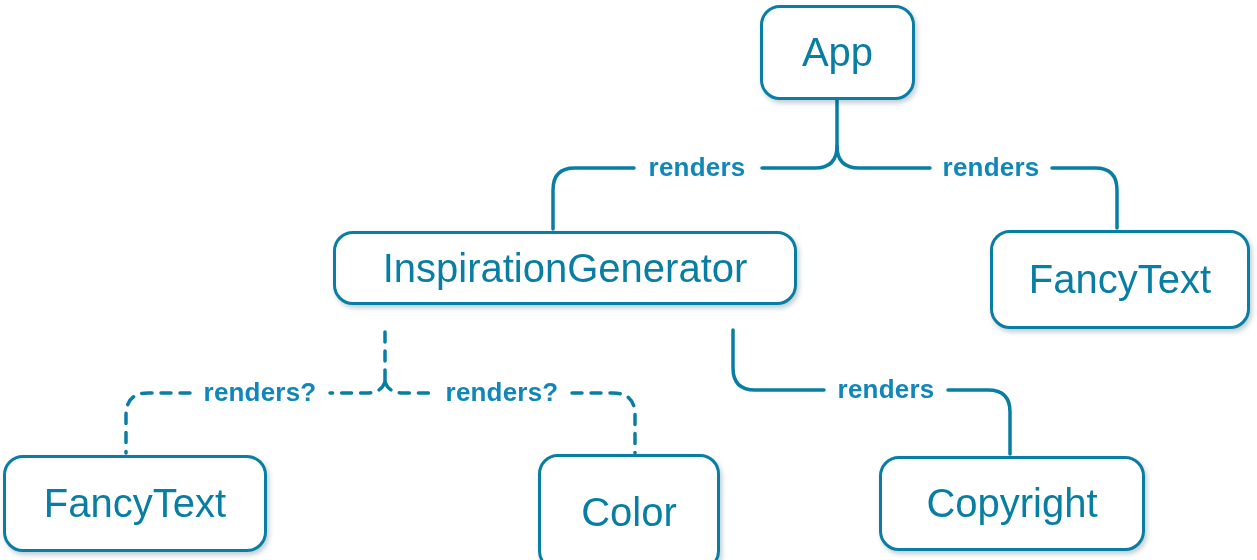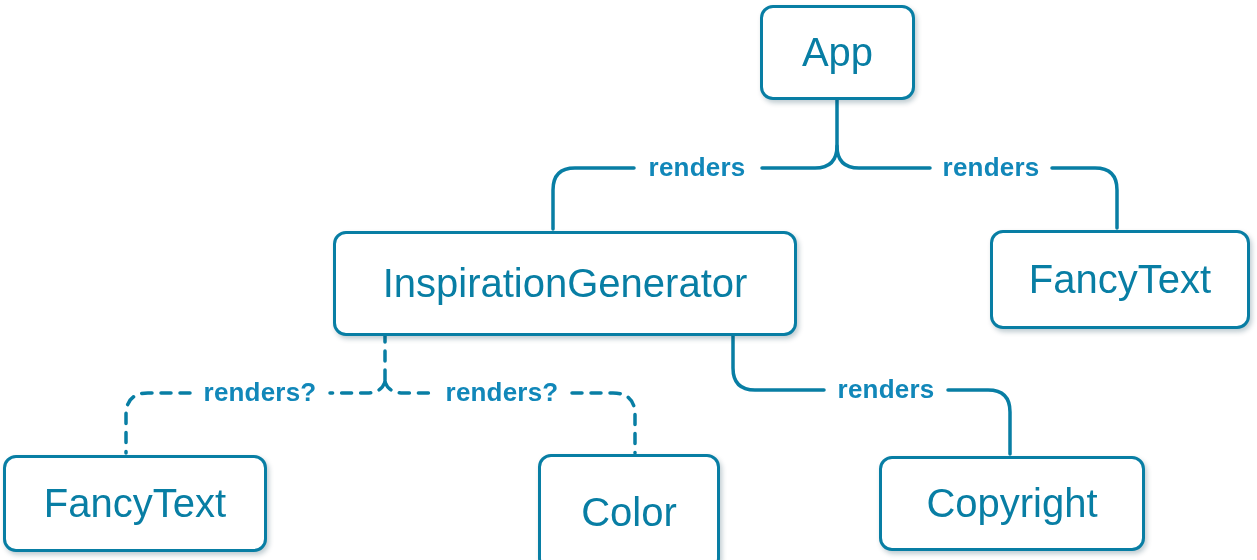--- a/index.html
+++ b/index.html
@@ -34,21 +34,21 @@
     letter-spacing:0.2px;
     white-space:nowrap;
     line-height:1;
     text-align:center;
   }
   .node{
     position:absolute;
     display:flex;align-items:center;justify-content:center;
     background:var(--node-bg);
     border:3px solid var(--line);
-    border-radius:13px;
+    border-radius:20px;
     box-shadow:2px 3px 5px rgba(4,50,70,0.25);
     color:var(--node-text);
     font-size:40px;
     font-weight:500;
     white-space:nowrap;
     box-sizing:border-box;
   }
 </style>
 </head>
 <body>
@@ -73,21 +73,21 @@
   <span class="edge-label" style="left:697px;top:167px;">renders</span>
   <span class="edge-label" style="left:991px;top:167px;">renders</span>
   <span class="edge-label" style="left:260px;top:392px;">renders?</span>
   <span class="edge-label" style="left:502px;top:392px;">renders?</span>
   <span class="edge-label" style="left:886px;top:389px;">renders</span>
 
   <div class="node" style="left:760px;top:5px;width:155px;height:95px;">
     <span>App</span>
   </div>
 
-  <div class="node" style="left:333px;top:231px;width:464px;height:105px;">
+  <div class="node" style="left:333px;top:231px;width:464px;height:74px;">
     <span>InspirationGenerator</span>
   </div>
 
   <div class="node" style="left:990px;top:230px;width:260px;height:99px;">
     <span>FancyText</span>
   </div>
 
   <div class="node" style="left:3px;top:455px;width:264px;height:97px;">
     <span>FancyText</span>
   </div>

